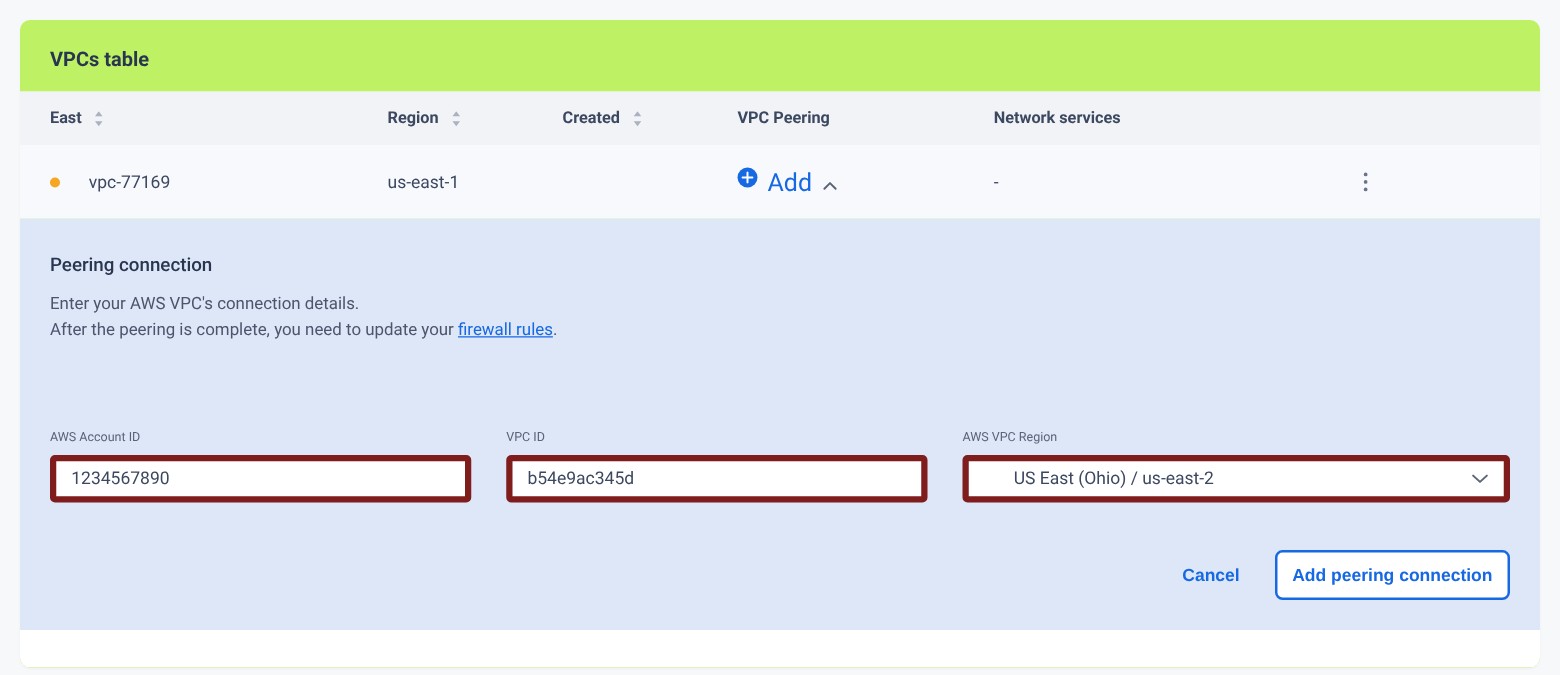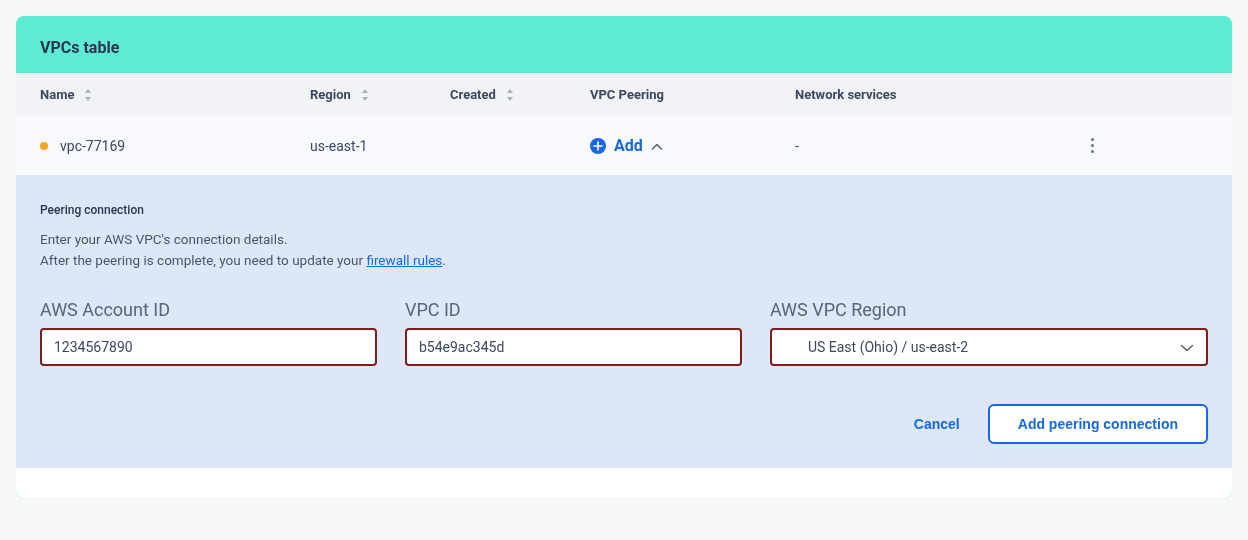--- a/index.html
+++ b/index.html
@@ -3,21 +3,21 @@
   <meta charset="utf-8">
   <style>
     * { box-sizing: border-box; margin: 0; padding: 0; }
     body {
       font-family: -apple-system, BlinkMacSystemFont, "Segoe UI", Roboto, sans-serif;
       background: #f7f8fa;
       padding: 16px;
       color: #3c4860;
     }
     .card {
-      background: #5eead4;
+      background: #bef264;
       border-radius: 8px;
       box-shadow: 0 1px 2px rgba(0,0,0,0.04);
       overflow: hidden;
     }
     .card-title {
       font-size: 16px;
       font-weight: 700;
       color: #2a3650;
       padding: 22px 24px 16px;
     }
@@ -54,82 +54,82 @@
     .tbody-row {
       background: #f7f9fd;
     }
     .td {
       font-size: 14px;
       color: #3c4860;
       padding: 16px 14px;
     }
     .td:first-child { padding-left: 24px; }
     .cell-name {
-      display: flex; align-items: center; gap: 12px;
+      display: flex; align-items: center; gap: 23px;
     }
     .dot-status {
       width: 8px; height: 8px; border-radius: 50%; background: #f5a623;
     }
     .add-peering {
-      display: inline-flex; align-items: center; gap: 8px;
-      color: #1668e3; font-weight: 700; font-size: 16px;
+      display: inline-flex; gap: 8px;
+      color: #1668e3; font-weight: 400; font-size: 20px;
       cursor: pointer;
     }
     .add-circle {
       width: 16px; height: 16px; border-radius: 50%;
       background: #1668e3; color: #fff; display: inline-flex;
       align-items: center; justify-content: center; font-size: 12px; line-height: 1;
     }
     .kebab {
       display: flex; flex-direction: column; gap: 3px; align-items: center;
       padding: 6px; cursor: pointer; width: 24px; margin-left: auto; margin-right: 18px;
     }
     .kebab span { width: 3px; height: 3px; border-radius: 50%; background: #6a7489; }
     .panel {
       background: #dee7f8;
       padding: 28px 24px 24px;
     }
-    .panel-title { font-size: 12px; font-weight: 500; color: #2a3650; margin-bottom: 12px; }
+    .panel-title { font-size: 15px; font-weight: 500; color: #2a3650; margin-bottom: 12px; }
     .panel-desc {
       font-size: 13.5px; color: #4b566d; line-height: 1.55;
       margin-bottom: 28px;
     }
     .panel-desc a { color: #1668e3; text-decoration: underline; }
     .field-row {
       display: grid; grid-template-columns: 1fr 1fr 1.3fr; gap: 28px;
       margin-bottom: 38px;
     }
-    .field label { display:block; font-size: 18px; color: #59647a; margin-bottom: 8px; }
+    .field label { display:block; font-size: 10px; color: #59647a; margin-bottom: 8px; margin-top: 42px; }
     .input, .select {
-      width: 100%; height: 38px; border: 2px solid #7f1d1d; border-radius: 4px;
+      width: 100%; height: 38px; border: 5px solid #7f1d1d; border-radius: 4px;
       background: #fff; padding: 0 12px; font-size: 14px; color: #3c4860;
       font-family: inherit;
     }
     .select { display:flex; align-items: center; justify-content: space-between; cursor: pointer; padding-left: 36px; }
     .actions { display: flex; justify-content: flex-end; align-items: center; gap: 28px; }
     .btn-cancel {
       background: none; border: none; color: #1668e3; font-weight: 600; font-size: 14px; cursor: pointer;
     }
     .btn-primary {
       background: #fff; border: 2px solid #1668e3; color: #1668e3;
-      font-weight: 600; font-size: 14px; padding: 10px 28px; border-radius: 6px; cursor: pointer; text-align: center;
+      font-weight: 600; font-size: 14px; padding: 10px 12px; border-radius: 6px; cursor: pointer; text-align: center;
     }
     .card-footer-space { height: 30px; background: #fff; }
   </style>
 </head>
 <body>
 
 <div class="card">
   <div class="card-title">VPCs table</div>
 
   <div class="table">
     <div class="thead">
       <div class="thead-row">
         <div class="th">
-          <span>Name</span>
+          <span>East</span>
           <span class="sort-icon">
             <svg width="8" height="12" viewBox="0 0 8 12">
                 <path d="M4 0 L7 4 H1 Z" fill="#aab1c0"></path>
                 <path d="M4 12 L1 8 H7 Z" fill="#aab1c0"></path>
               </svg>
           </span>
         </div>
         <div class="th">
           <span>Region</span>
           <span class="sort-icon">

